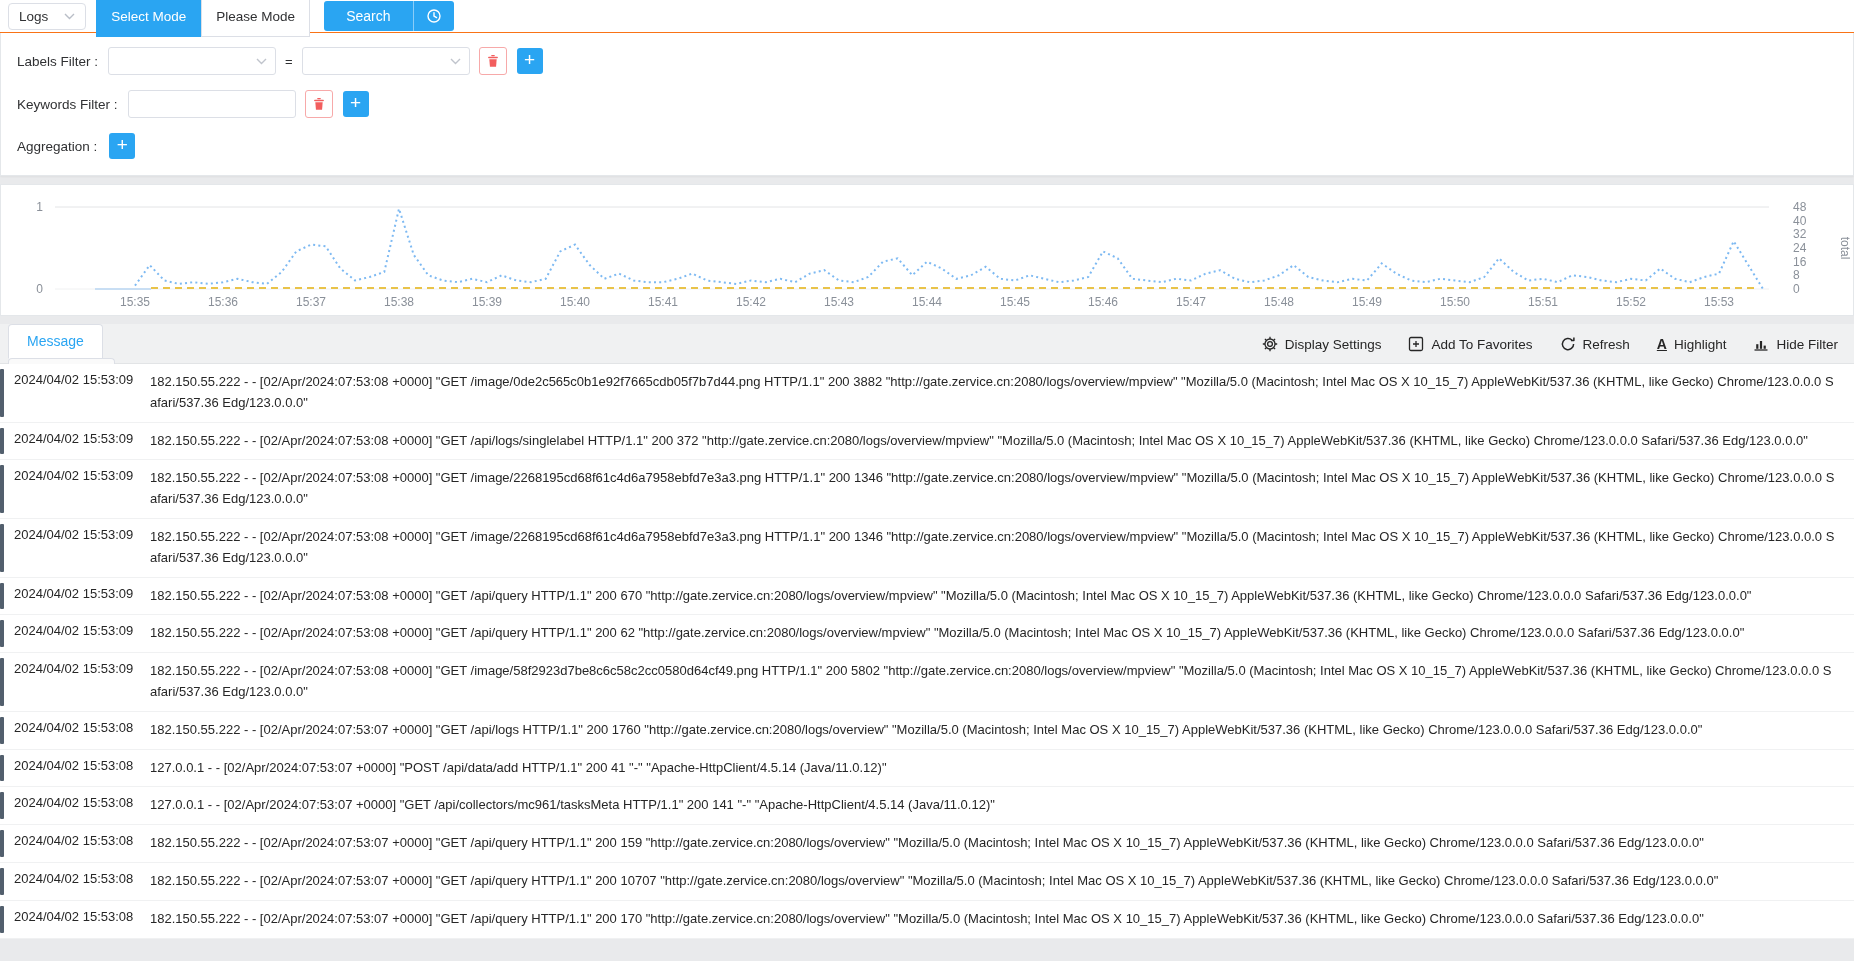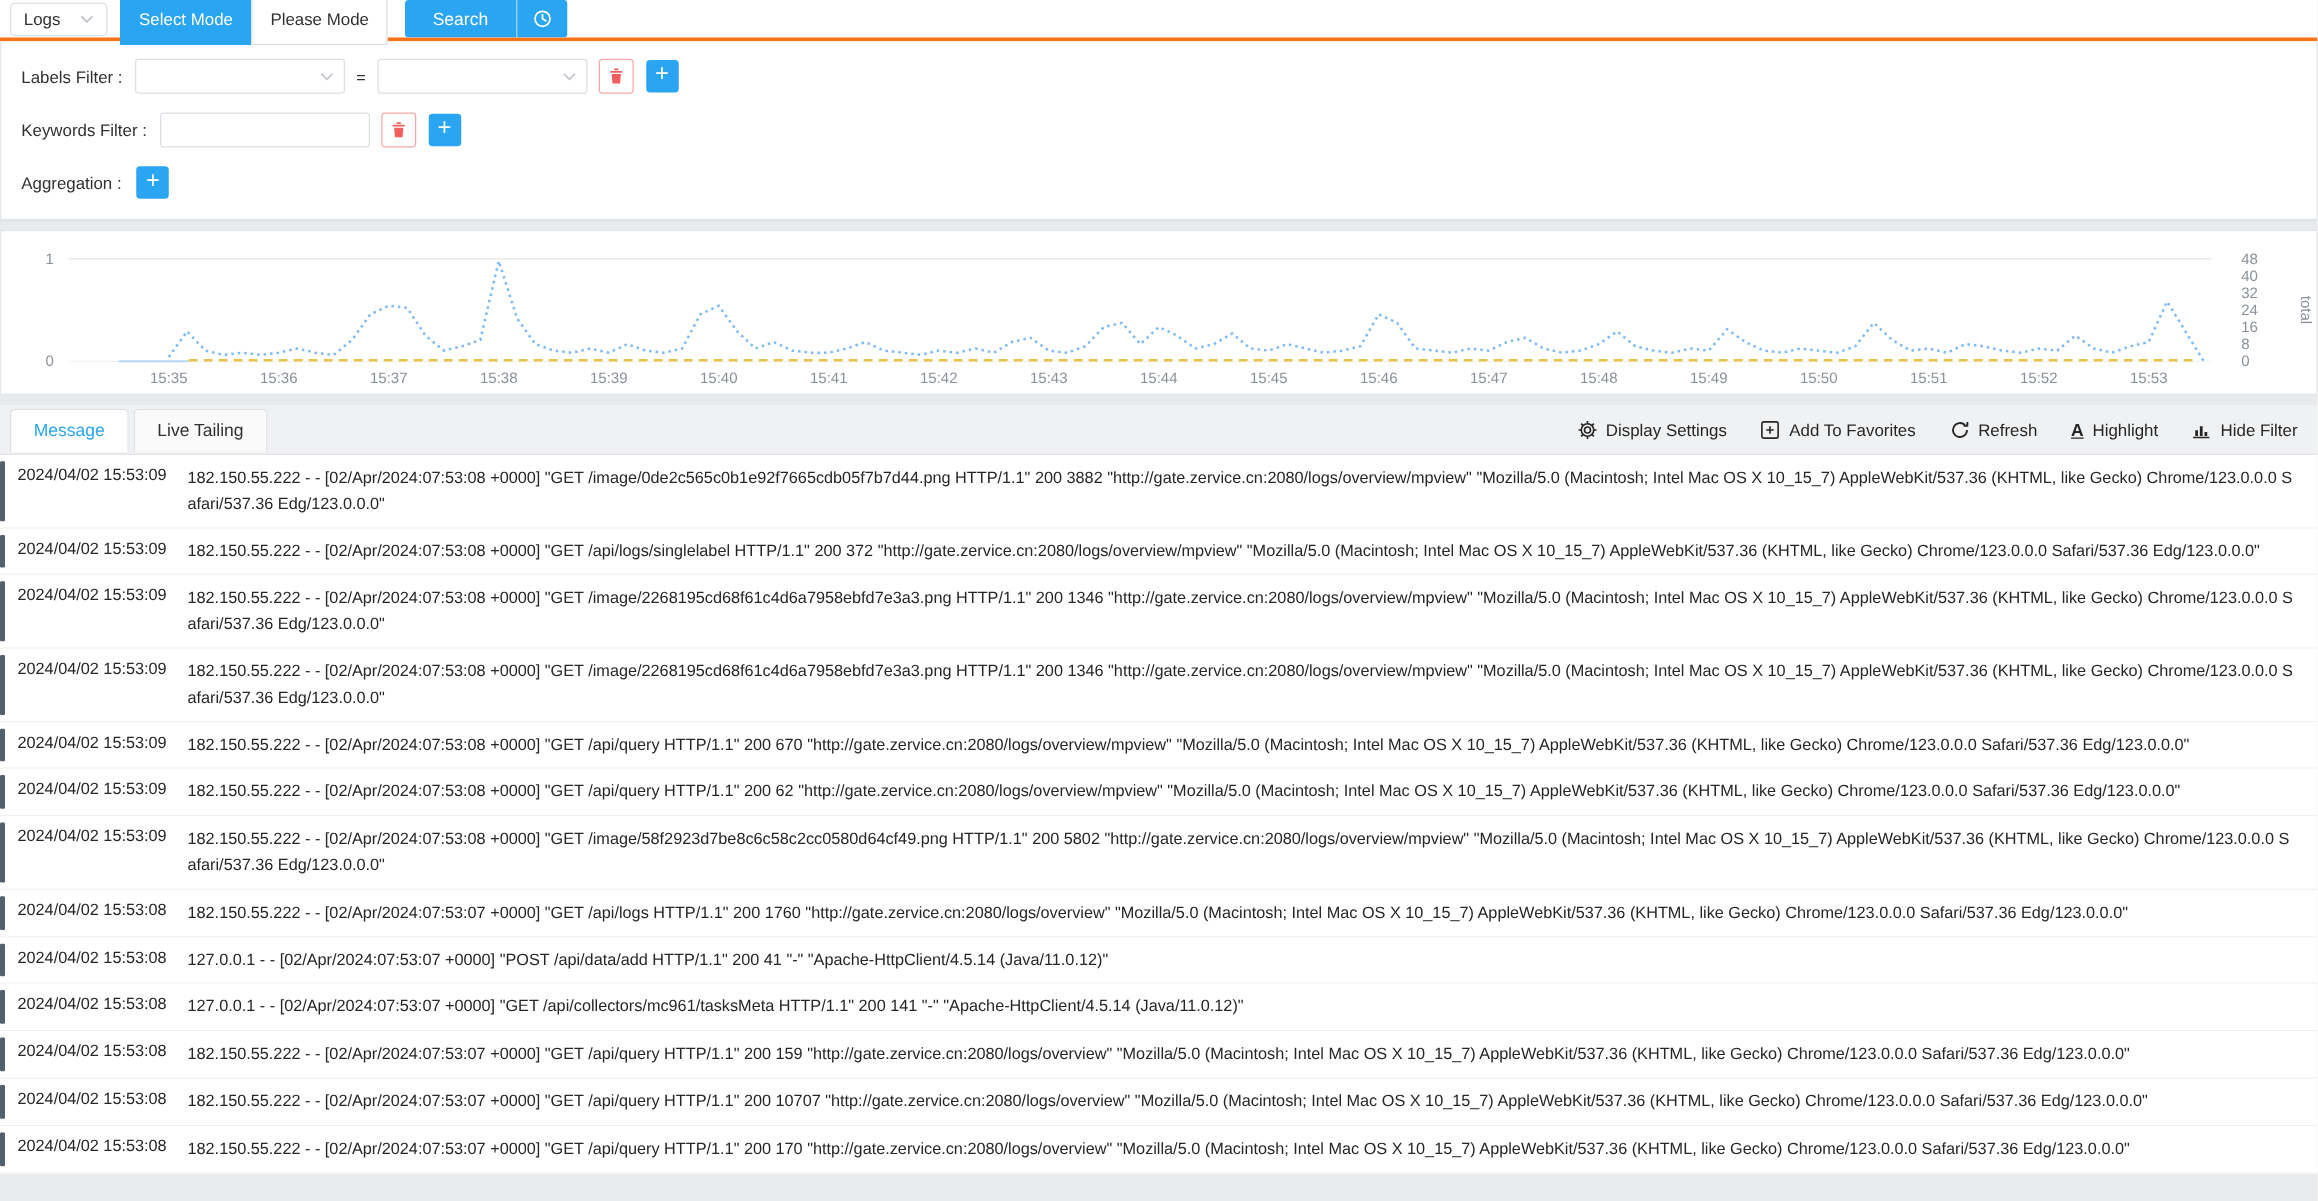--- a/index.html
+++ b/index.html
@@ -6,21 +6,21 @@
   html,body { margin:0; padding:0; }
   body {
     width:1854px; height:961px; overflow:hidden;
     background:#e9eaec;
     font-family:"Liberation Sans", sans-serif;
     color:#303133; font-size:13px;
   }
   
   .topbar {
     background:#fff; height:33px; display:flex; align-items:center;
-    padding:2px 8px; gap:10px; border-bottom:3px solid #f97316;
+    padding:2px 8px; gap:10px; border-bottom:1px solid #f97316;
   }
   .logs-select {
     display:flex; align-items:center; gap:16px; background:#fff;
     border:1px solid #dcdfe6; border-radius:4px; padding:5px 10px;
     cursor:pointer; font-size:13.5px; color:#303133;
   }
   .input-wrap { flex:1; position:relative; }
   .input-wrap input {
     width:100%; height:28px; border:none; outline:none; background:#f4f4f5;
     border-radius:2px; padding:0 34px 0 12px; font-size:13.5px;
@@ -80,22 +80,22 @@
   }
   
   .chart-card {
     margin-top:8px; background:#fff; border:1px solid #e4e7ea; height:132px;
     padding-top:4px; overflow:hidden;
   }
   .chart-card svg .ax { font-size:12px; fill:#8a9099; font-family:"Liberation Sans", sans-serif; }
   
   .content-card { margin-top:8px; background:#fff; }
   .tabstrip {
-    background:#f0f1f2; height:40px; display:flex; align-items:center;
-    padding:0 16px 0 8px; position:relative; border-bottom:1px solid #e2e4e6;
+    background:#f0f1f2; height:40px; display:flex; align-items:flex-start;
+    padding:0 16px 0 8px; position:relative; border-bottom:1px solid #e2e4e6;flex-direction:column;
   }
   .tab {
     height:35px; line-height:33px; padding:0 18px; font-size:14px;
     border:1px solid #dcdfe6; border-bottom:none; border-radius:4px 4px 0 0;
     background:#fafafa; color:#303133; cursor:pointer; margin-right:4px;
     margin-bottom:-1px;
   }
   .tab.active { background:#fff; color:#2aa5f2; border-bottom:1px solid #fff; }
   .toolbar {
     position:absolute; right:16px; top:0; height:40px;

